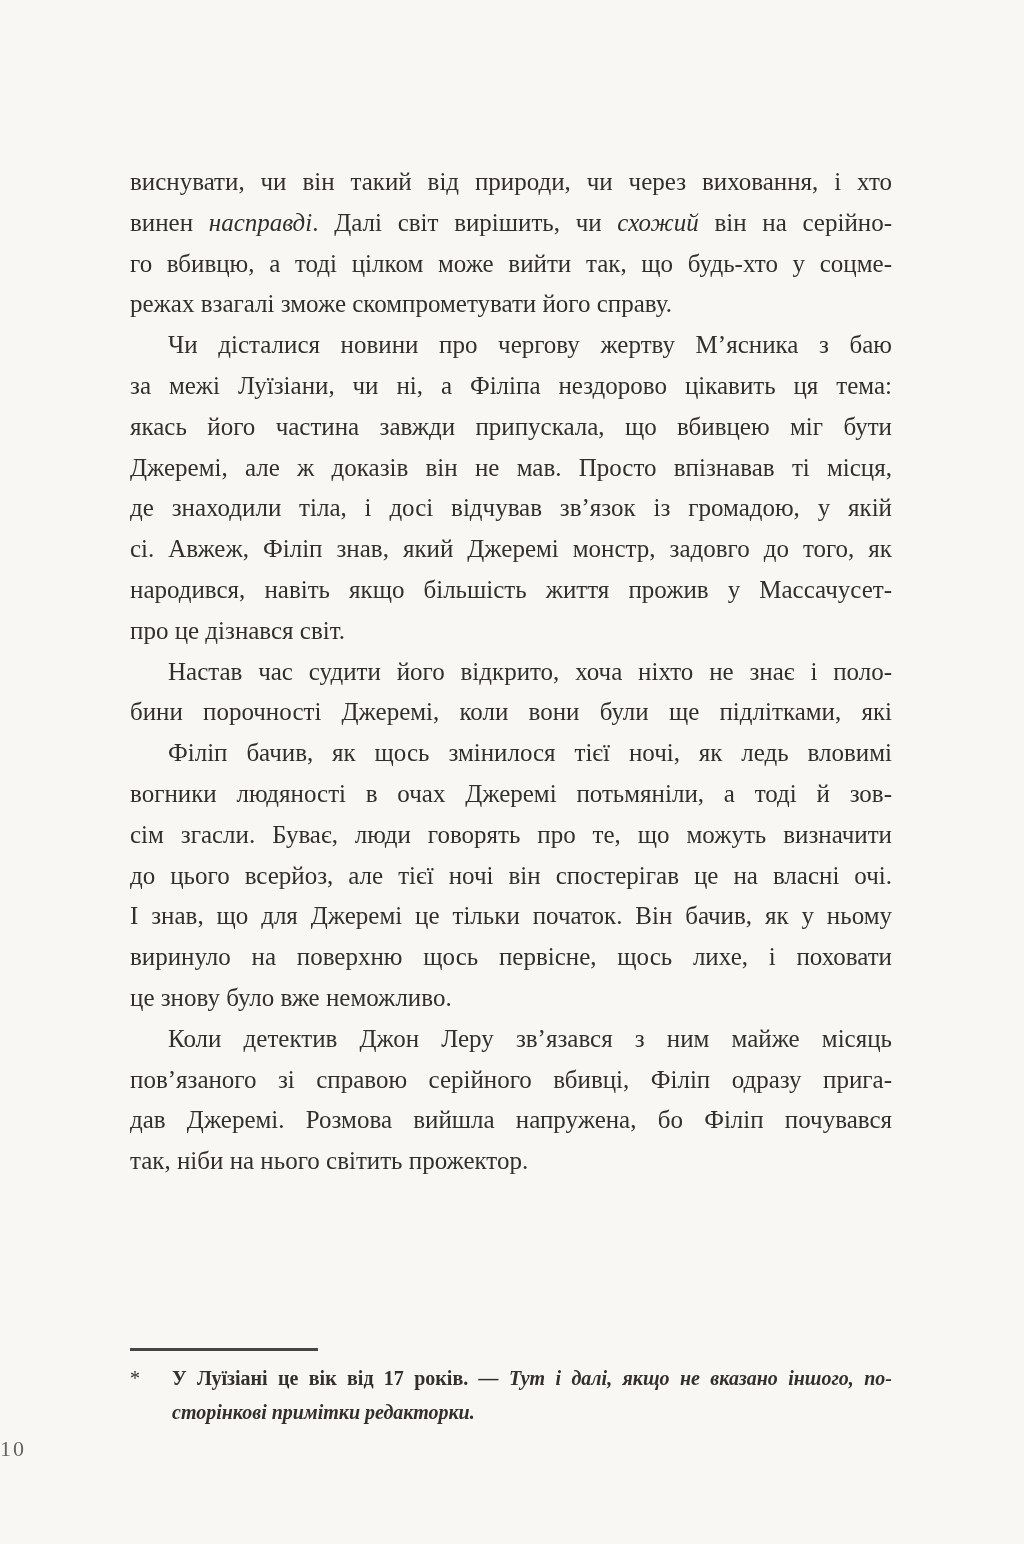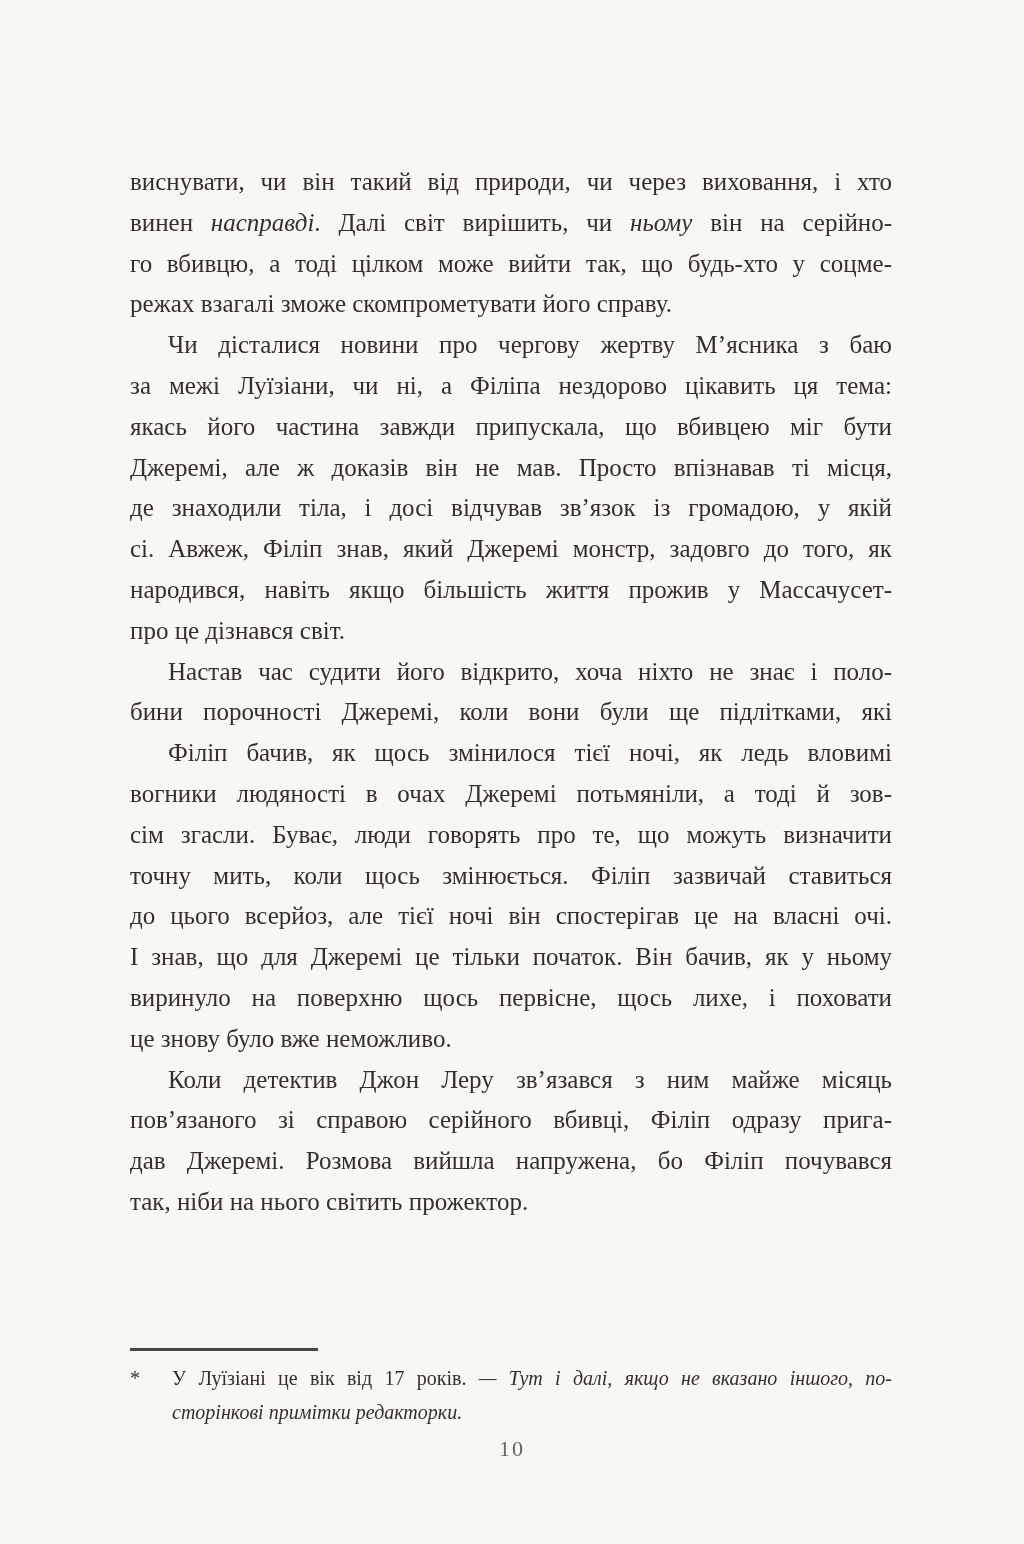--- a/index.html
+++ b/index.html
@@ -50,42 +50,41 @@
   }
   .fn-body{
     display:flex;
     font-size:20px;
     line-height:34px;
   }
   .fn-marker{
     flex:0 0 42px;
     font-size:20px;
   }
-  .fn-lines{flex:1;}
+  .fn-lines{flex:1;font-weight:bold;}
   .fn-lines .line{text-align-last:justify;}
   .fn-lines .line.last{text-align-last:left;}
   .page-number{
     position:absolute;
     left:0;top:1436px;
     width:1024px;
-    text-align:center;
     font-size:22px;
     letter-spacing:2px;
     color:var(--pagenum);
   }
 </style>
 </head>
 <body>
 
 <div class="page">
 
   <main class="text-block">
       <div class="para">
         <div class="line"><span>виснувати, чи він такий від природи, чи через виховання, і хто</span></div>
-        <div class="line"><span>винен </span><span class="it">насправді</span><span>. Далі світ вирішить, чи </span><span class="it">ньому</span><span> він на серійно-</span></div>
+        <div class="line"><span>винен </span><span class="it">насправді</span><span>. Далі світ вирішить, чи </span><span class="it">схожий</span><span> він на серійно-</span></div>
         <div class="line"><span>го вбивцю, а тоді цілком може вийти так, що будь-хто у соцме-</span></div>
         <div class="line last"><span>режах взагалі зможе скомпрометувати його справу.</span></div>
       </div>
       <div class="para indent">
         <div class="line"><span>Чи дісталися новини про чергову жертву М’ясника з баю</span></div>
         <div class="line"><span>за межі Луїзіани, чи ні, а Філіпа нездорово цікавить ця тема:</span></div>
         <div class="line"><span>якась його частина завжди припускала, що вбивцею міг бути</span></div>
         <div class="line"><span>Джеремі, але ж доказів він не мав. Просто впізнавав ті місця,</span></div>
         <div class="line"><span>де знаходили тіла, і досі відчував зв’язок із громадою, у якій</span></div>
         <div class="line"><span>сі. Авжеж, Філіп знав, який Джеремі монстр, задовго до того, як</span></div>
@@ -93,21 +92,20 @@
         <div class="line last"><span>про це дізнався світ.</span></div>
       </div>
       <div class="para indent">
         <div class="line"><span>Настав час судити його відкрито, хоча ніхто не знає і поло-</span></div>
         <div class="line"><span>бини порочності Джеремі, коли вони були ще підлітками, які</span></div>
       </div>
       <div class="para indent">
         <div class="line"><span>Філіп бачив, як щось змінилося тієї ночі, як ледь вловимі</span></div>
         <div class="line"><span>вогники людяності в очах Джеремі потьмяніли, а тоді й зов-</span></div>
         <div class="line"><span>сім згасли. Буває, люди говорять про те, що можуть визначити</span></div>
-        <div class="line"><span>точну мить, коли щось змінюється. Філіп зазвичай ставиться</span></div>
         <div class="line"><span>до цього всерйоз, але тієї ночі він спостерігав це на власні очі.</span></div>
         <div class="line"><span>І знав, що для Джеремі це тільки початок. Він бачив, як у ньому</span></div>
         <div class="line"><span>виринуло на поверхню щось первісне, щось лихе, і поховати</span></div>
         <div class="line last"><span>це знову було вже неможливо.</span></div>
       </div>
       <div class="para indent">
         <div class="line"><span>Коли детектив Джон Леру зв’язався з ним майже місяць</span></div>
         <div class="line"><span>пов’язаного зі справою серійного вбивці, Філіп одразу прига-</span></div>
         <div class="line"><span>дав Джеремі. Розмова вийшла напружена, бо Філіп почувався</span></div>
         <div class="line last"><span>так, ніби на нього світить прожектор.</span></div>

